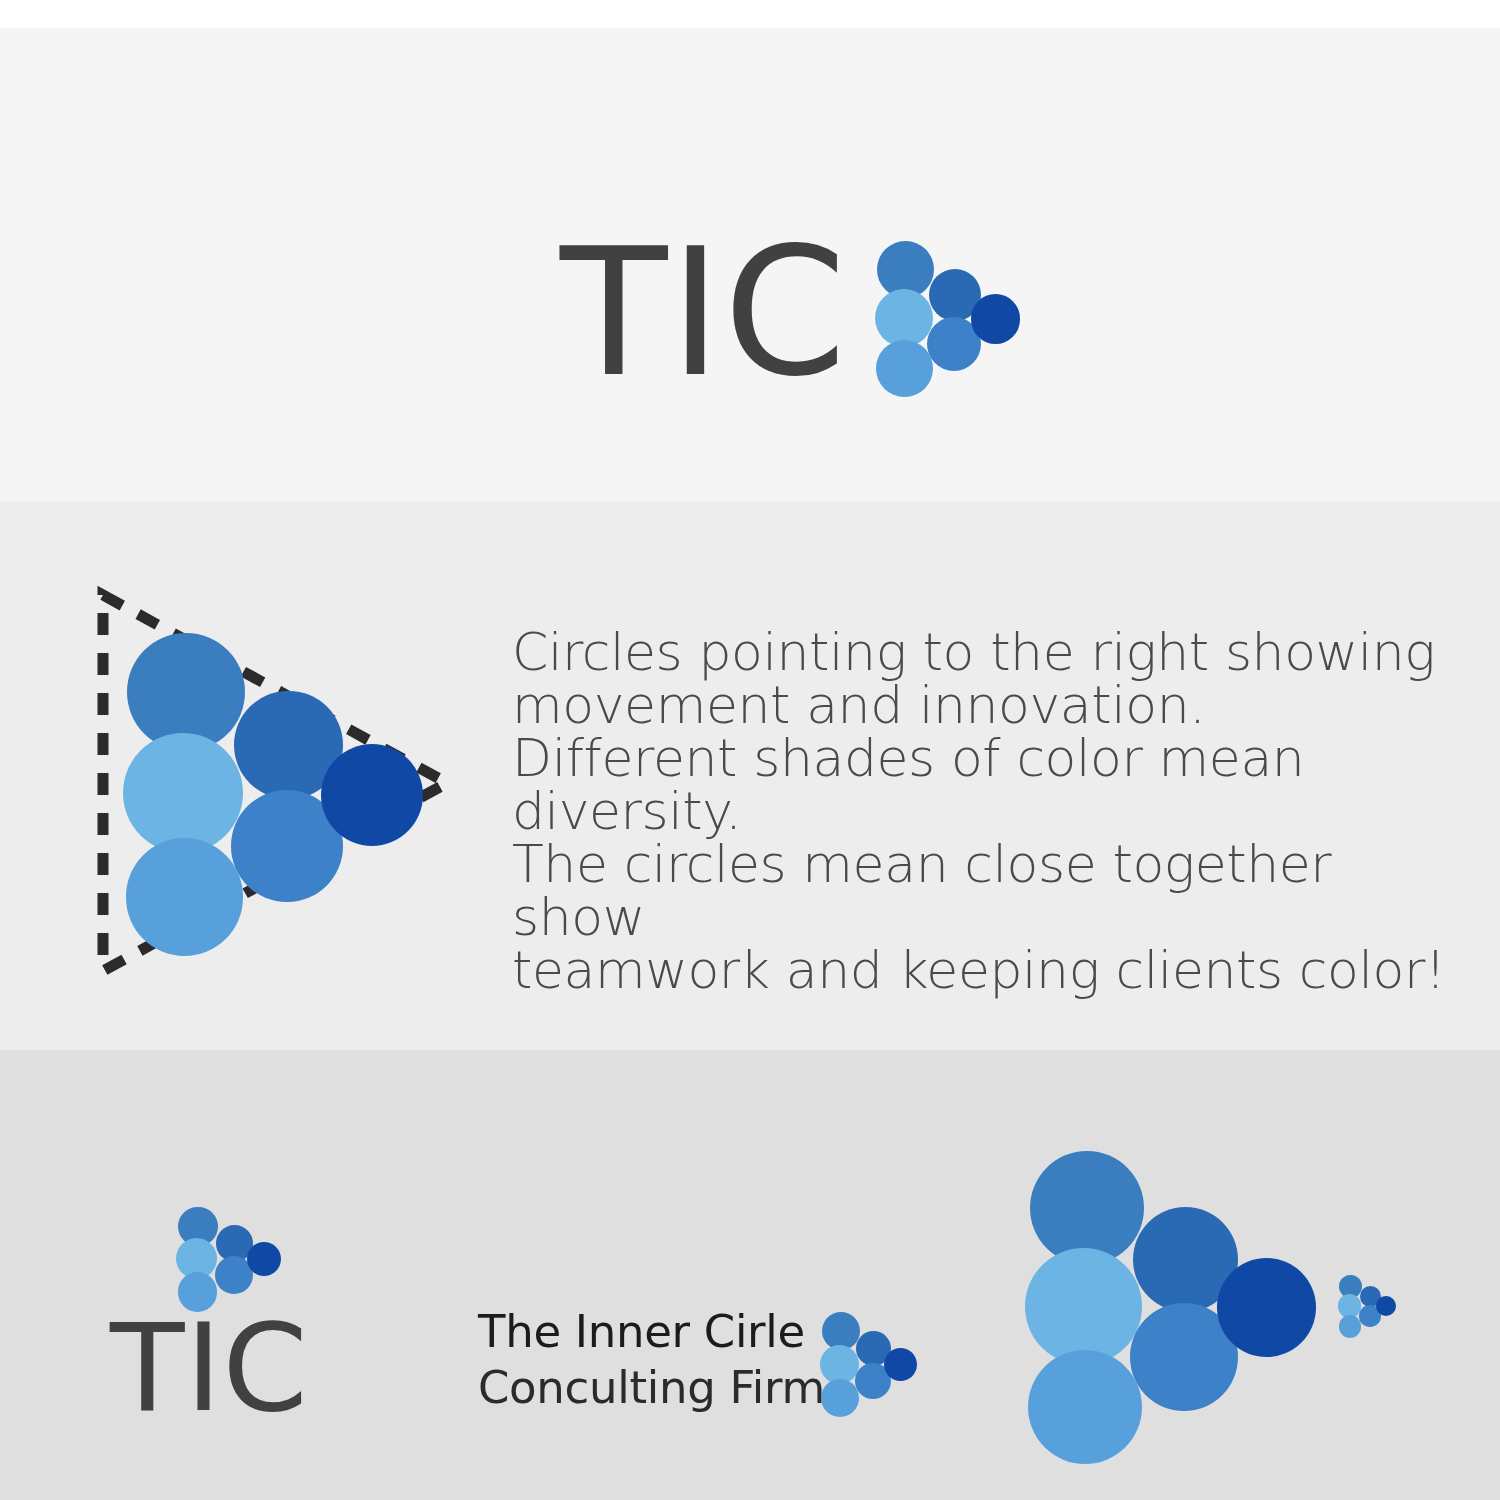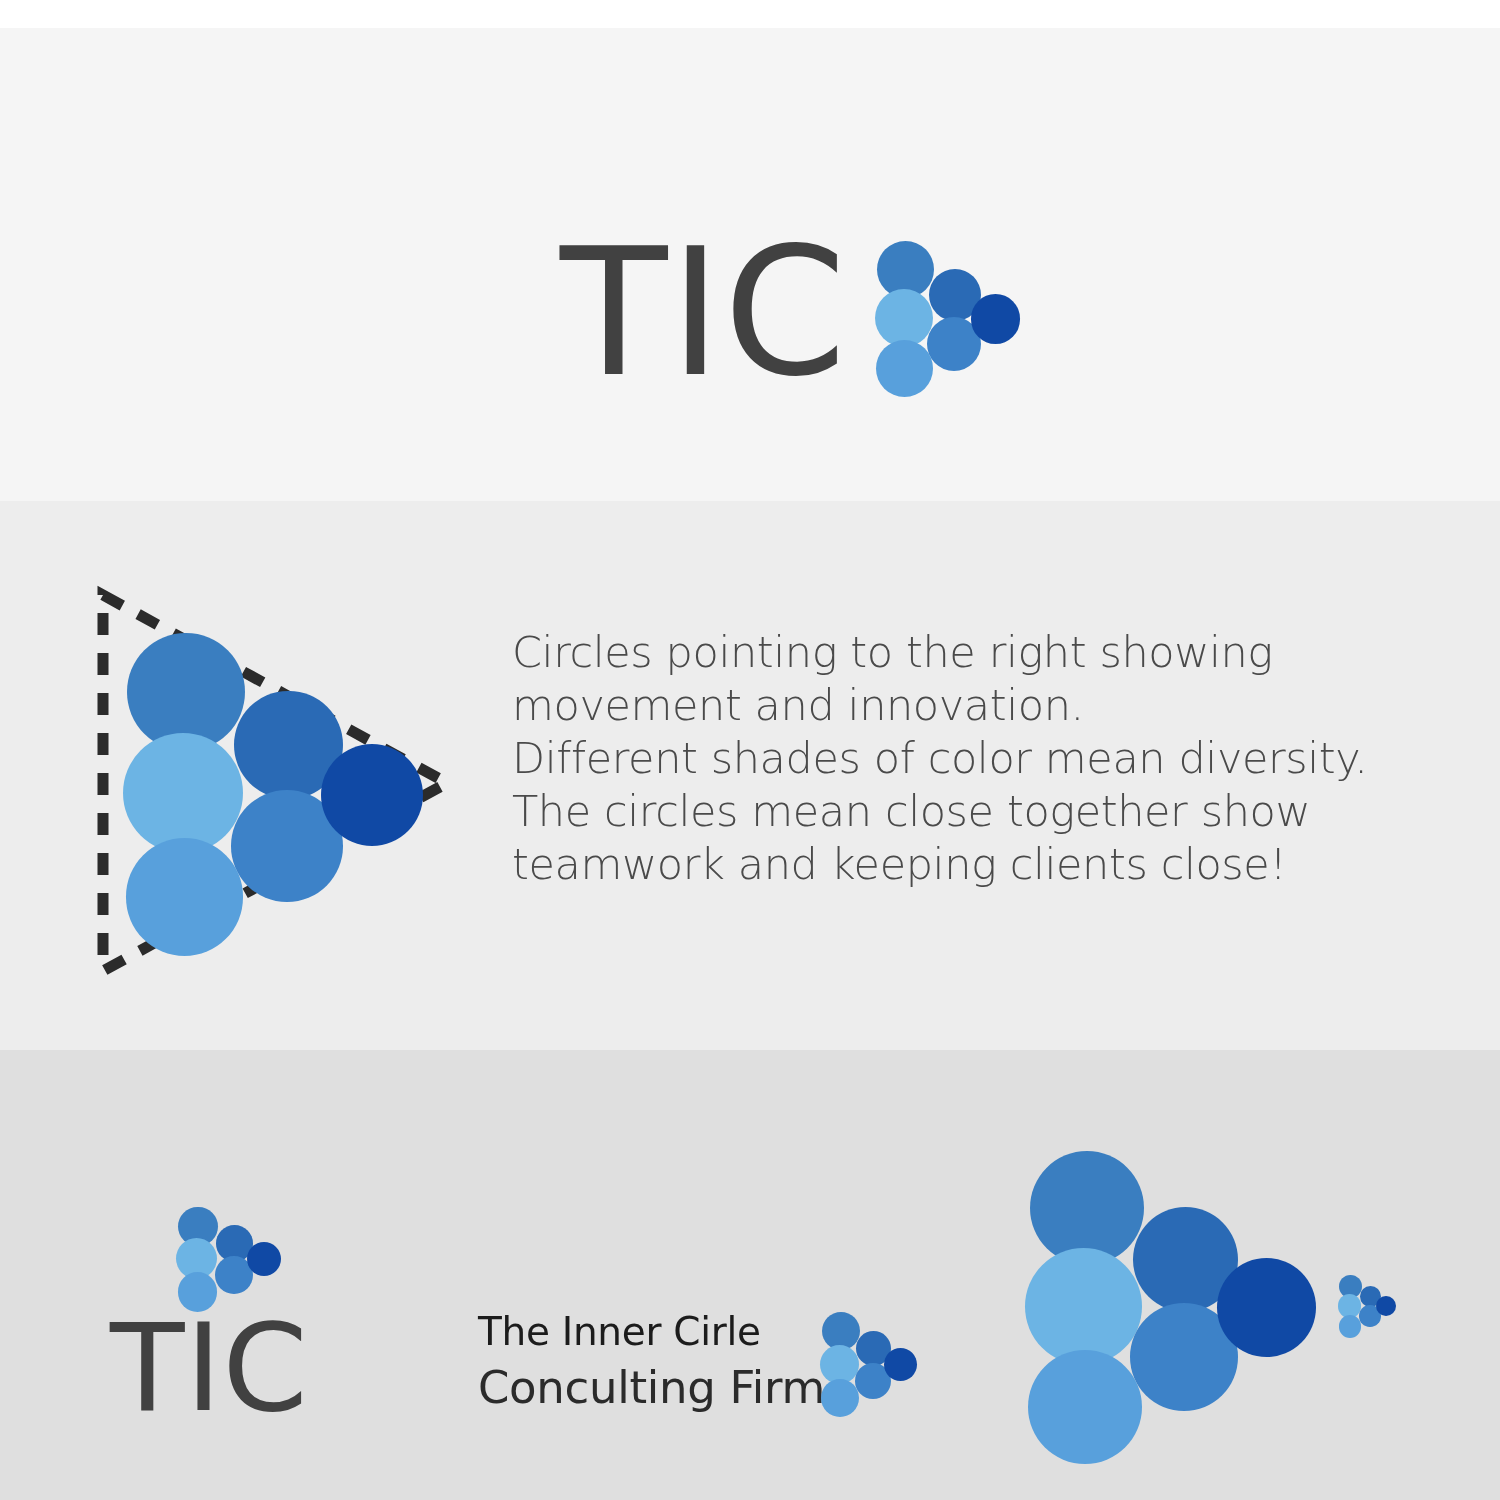--- a/index.html
+++ b/index.html
@@ -73,21 +73,21 @@
   #construction svg { display: block; }
   #construction-mark { left: 22px; top: 45px; width: 310px; height: 330px; }
 
   
   #description {
     position: absolute;
     left: 512px;
     top: 598px;
     width: 940px;
     font-family: "DejaVu Sans", sans-serif;
-    font-size: 43px;
+    font-size: 52px;
     font-weight: 300;
     line-height: 53px;
     color: #4a4a4a;
     letter-spacing: -0.4px;
   }
   #description p { margin: 0; }
 
   
   #stacked-lockup {
     position: absolute;
@@ -115,21 +115,21 @@
     position: absolute;
     left: 478px;
     top: 1276px;
     width: 440px;
     height: 130px;
   }
   #horizontal-lockup .line1 {
     position: absolute;
     left: 0; top: 0;
     font-family: "DejaVu Sans", sans-serif;
-    font-size: 39px;
+    font-size: 45px;
     font-weight: 400;
     color: #1c1c1c;
     line-height: 55px;
     white-space: nowrap;
     letter-spacing: -0.3px;
   }
   #horizontal-lockup .line2 {
     position: absolute;
     left: 0; top: 56px;
     font-family: "DejaVu Sans", sans-serif;
@@ -186,21 +186,21 @@
         <div class="dot" style="width: 117.8px; height: 117.8px; left: 18.6px; top: 210.05px; background: rgb(88, 160, 220);"></div>
         <div class="dot" style="width: 102.3px; height: 102.3px; left: 213.9px; top: 115.5px; background: rgb(16, 73, 165);"></div>
       </div>
   </div>
 
   <div id="description">
     <p>Circles pointing to the right showing</p>
     <p>movement and innovation.</p>
     <p>Different shades of color mean diversity.</p>
     <p>The circles mean close together show</p>
-    <p>teamwork and keeping clients close!</p>
+    <p>teamwork and keeping clients color!</p>
   </div>
 
   <div id="stacked-lockup">
     <div class="mark" id="stacked-mark">
         <div class="dot" style="width: 39.9px; height: 39.9px; left: 8.1px; top: 0.525px; background: rgb(58, 126, 192);"></div>
         <div class="dot" style="width: 36.75px; height: 36.75px; left: 45.975px; top: 18.9px; background: rgb(42, 106, 181);"></div>
         <div class="dot" style="width: 40.95px; height: 40.95px; left: 6.475px; top: 32.025px; background: rgb(108, 180, 228);"></div>
         <div class="dot" style="width: 37.8px; height: 37.8px; left: 44.9px; top: 50.4px; background: rgb(61, 130, 200);"></div>
         <div class="dot" style="width: 39.9px; height: 39.9px; left: 7.55px; top: 65.625px; background: rgb(88, 160, 220);"></div>
         <div class="dot" style="width: 34.65px; height: 34.65px; left: 76.725px; top: 35.7px; background: rgb(16, 73, 165);"></div>

